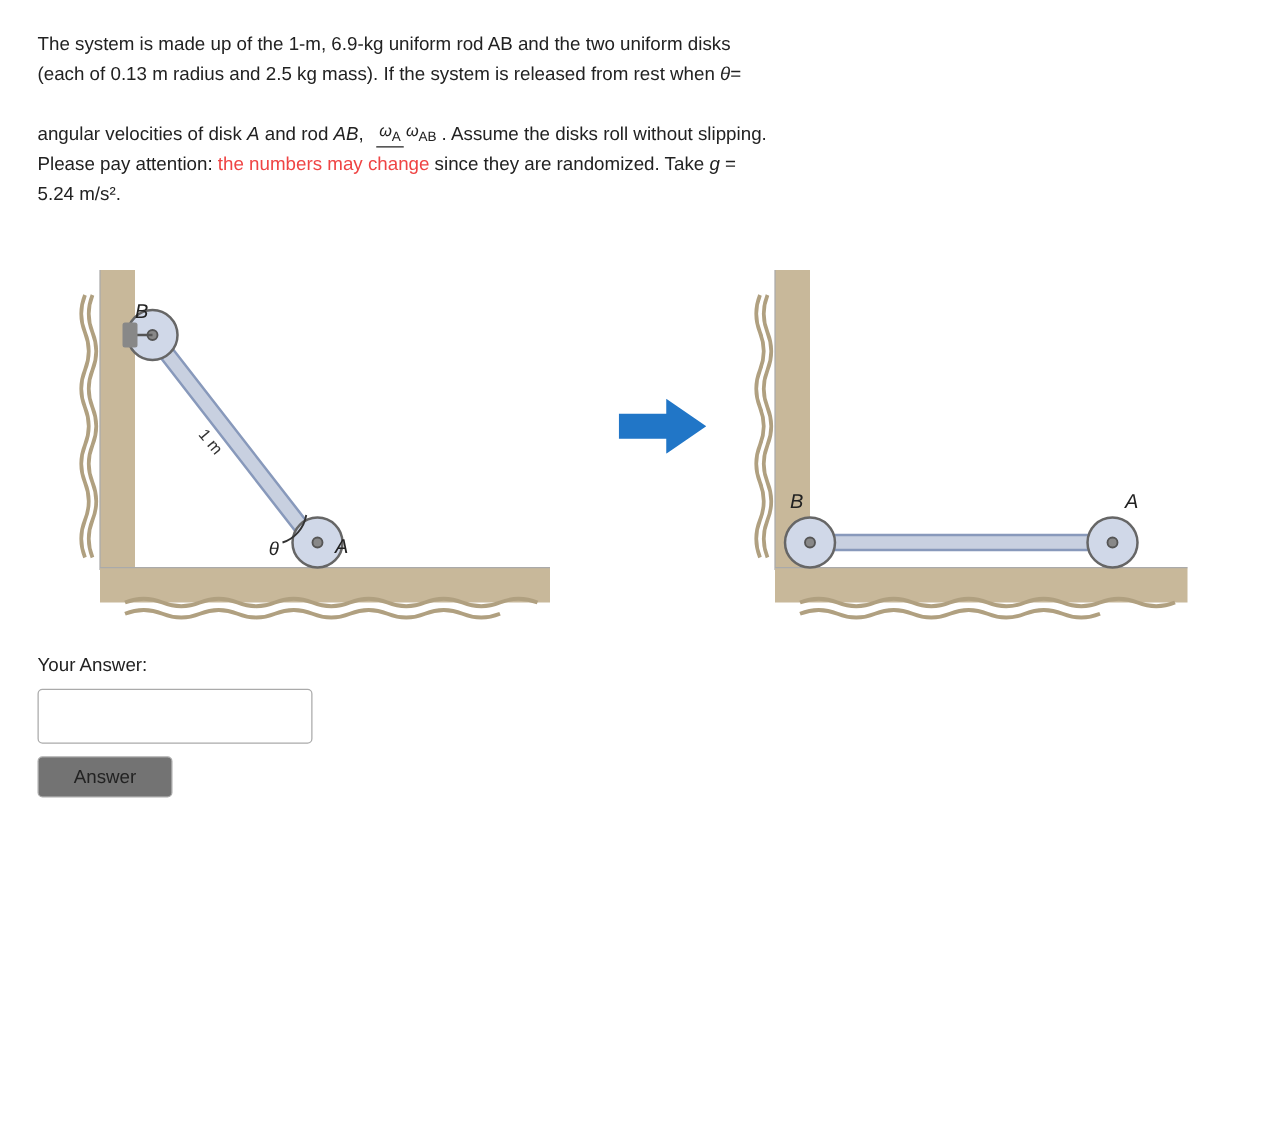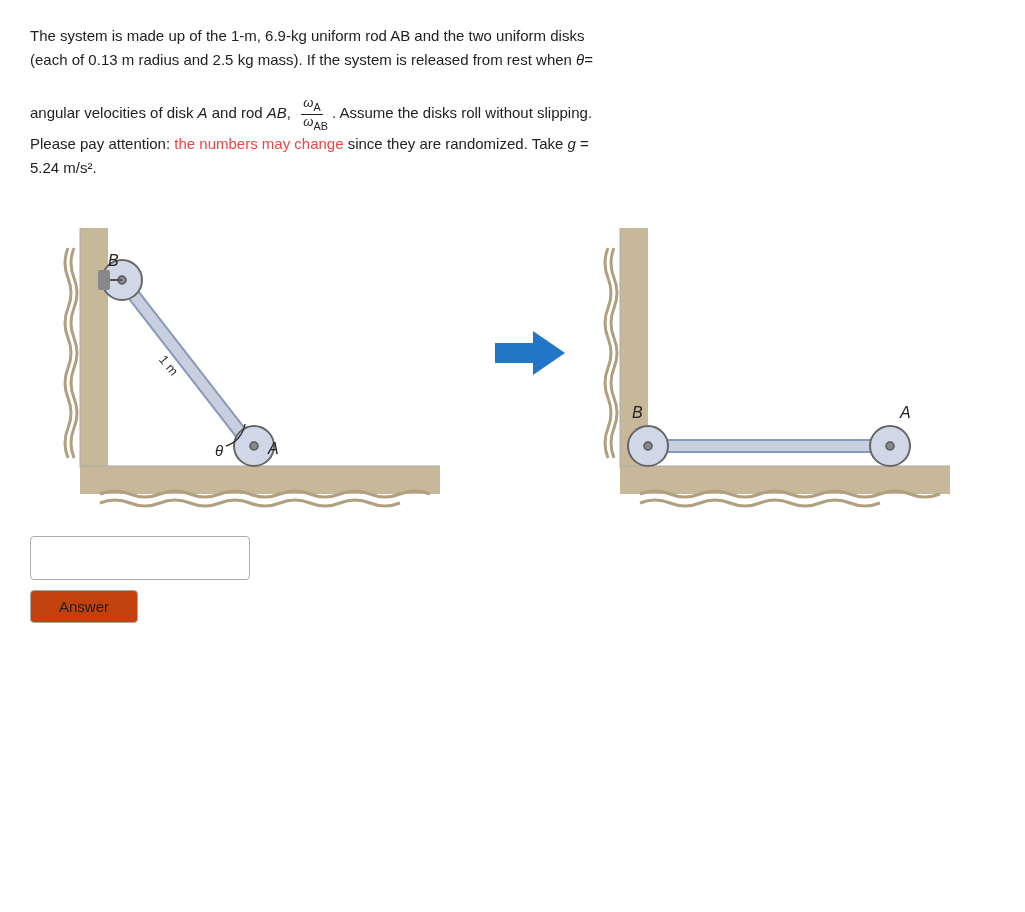--- a/index.html
+++ b/index.html
@@ -15,21 +15,21 @@
     .problem-text {
       line-height: 1.6;
       max-width: 970px;
       margin-bottom: 10px;
     }
     .highlight {
       color: #ef4444;
     }
     .fraction {
       display: inline-flex;
-      flex-direction: column;
+      flex-direction: row;
       align-items: flex-start;
       vertical-align: middle;
       font-size: 13px;
       line-height: 1.1;
       margin: 0 2px;
     }
     .fraction .numer {
       border-bottom: 1px solid #222;
       padding: 0 2px;
     }
@@ -77,21 +77,21 @@
       border: 1.5px solid #aaa;
       border-radius: 4px;
       margin-bottom: 10px;
       background: #fff;
     }
     .answer-button {
       display: inline-block;
       padding: 7px 28px;
       border: 1.5px solid #aaa;
       border-radius: 4px;
-      background: #c2410c;
+      background: #737373;
       font-size: 15px;
       cursor: pointer;
       color: #222;
     }
     
     svg text {
       font-family: Arial, sans-serif;
     }
   </style>
 </head>
@@ -191,15 +191,16 @@
       <circle cx="320" cy="248" r="4" fill="#888" stroke="#555" stroke-width="1.5"></circle>
 
       <text x="62" y="220" font-size="16" font-style="italic" fill="#222">B</text>
 
       <text x="330" y="220" font-size="16" font-style="italic" fill="#222">A</text>
     </svg>
   </div>
 </div>
 
 <div class="answer-section">
+  <div class="answer-label">Your Answer:</div>
   <input type="text" class="answer-input" aria-label="Answer input" style="">
   <button class="answer-button">Answer</button>
 </div>
 
 </body></html>

